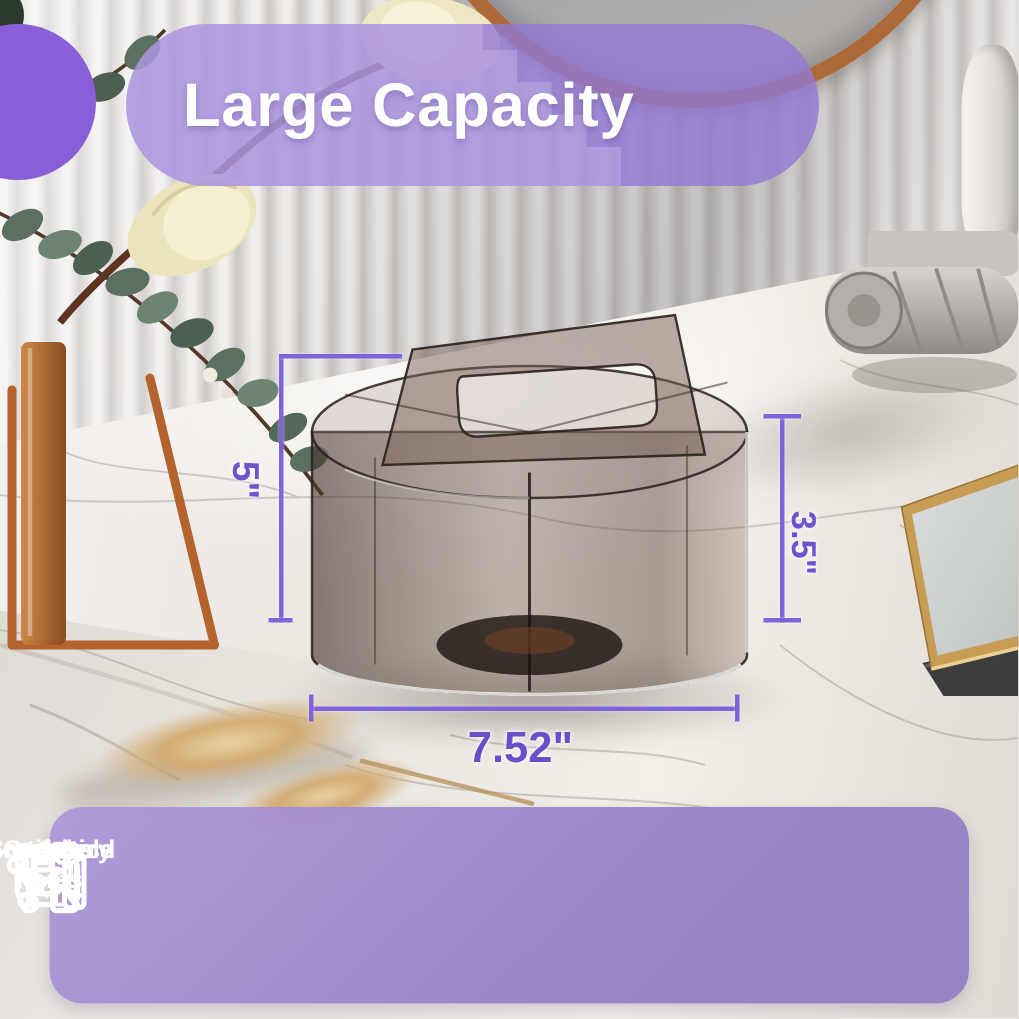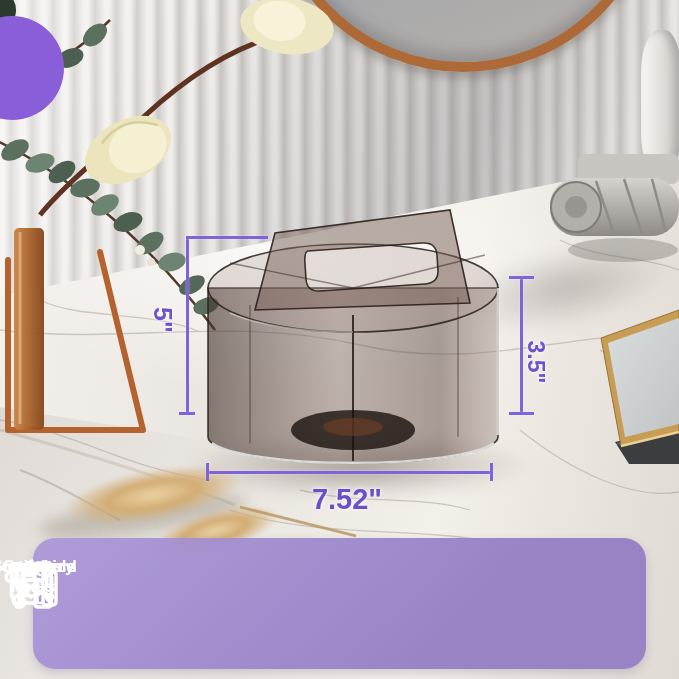--- a/index.html
+++ b/index.html
@@ -228,20 +228,24 @@
   <div class="dim" style="left:520px;top:277px;width:3px;height:138px;"></div>
   <div class="dim" style="left:509px;top:276px;width:25px;height:3px;"></div>
   <div class="dim" style="left:509px;top:412px;width:25px;height:3px;"></div>
   <div class="dim-label lab-h35">3.5"</div>
 
   <div class="dim" style="left:207px;top:471px;width:286px;height:3px;"></div>
   <div class="dim" style="left:206px;top:463px;width:3px;height:18px;"></div>
   <div class="dim" style="left:490px;top:463px;width:3px;height:18px;"></div>
   <div class="dim-label lab-w">7.52"</div>
 
+  <div class="banner">
+    <div class="banner-wash"></div>
+    <div class="banner-title">Large Capacity</div>
+  </div>
   <div class="banner-circle"></div>
 
   <div class="feature-bar">
 
     <div class="feature-cell">
       <svg class="feature-icon" viewBox="0 0 64 64" fill="none" stroke="#fff" stroke-width="3.6" stroke-linecap="round" stroke-linejoin="round">
         <path d="M10.5 42 L10.5 16 A5.5 5.5 0 0 1 21.5 16 L21.5 42 L16 54 Z"></path>
         <path d="M10.5 30 H21.5"></path>
         <rect x="34" y="10" width="16" height="44" rx="2.5"></rect>
         <path d="M34 18 h6 M34 26 h4 M34 34 h6 M34 42 h4 M34 50 h6" stroke-width="2.6"></path>

